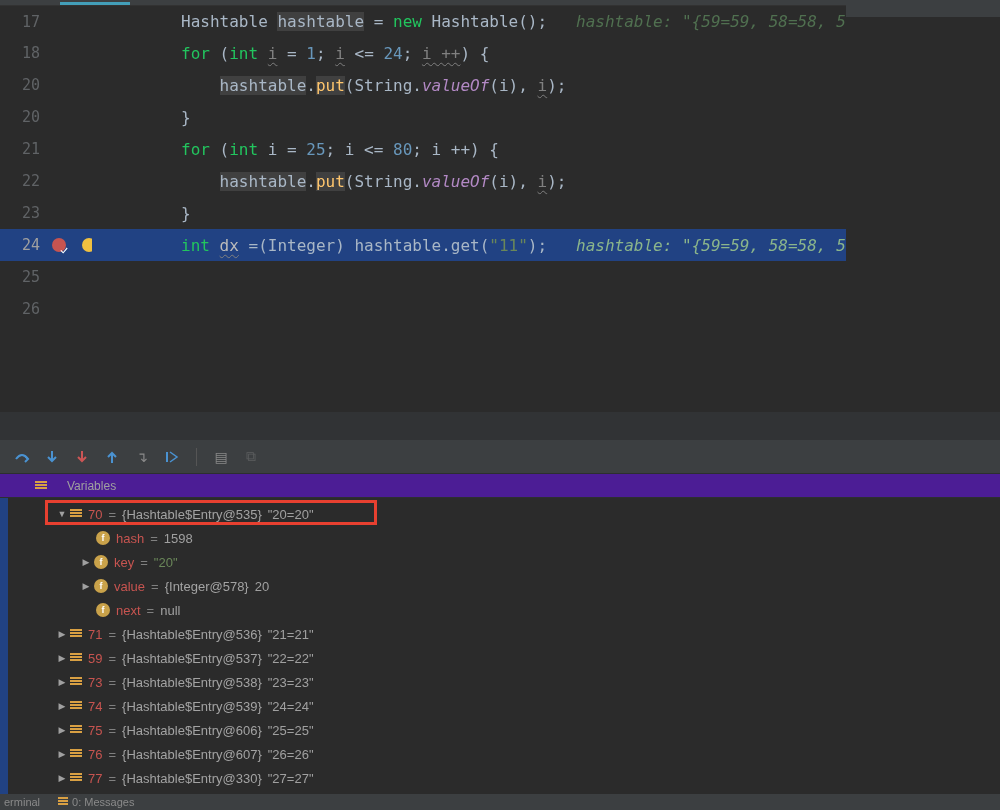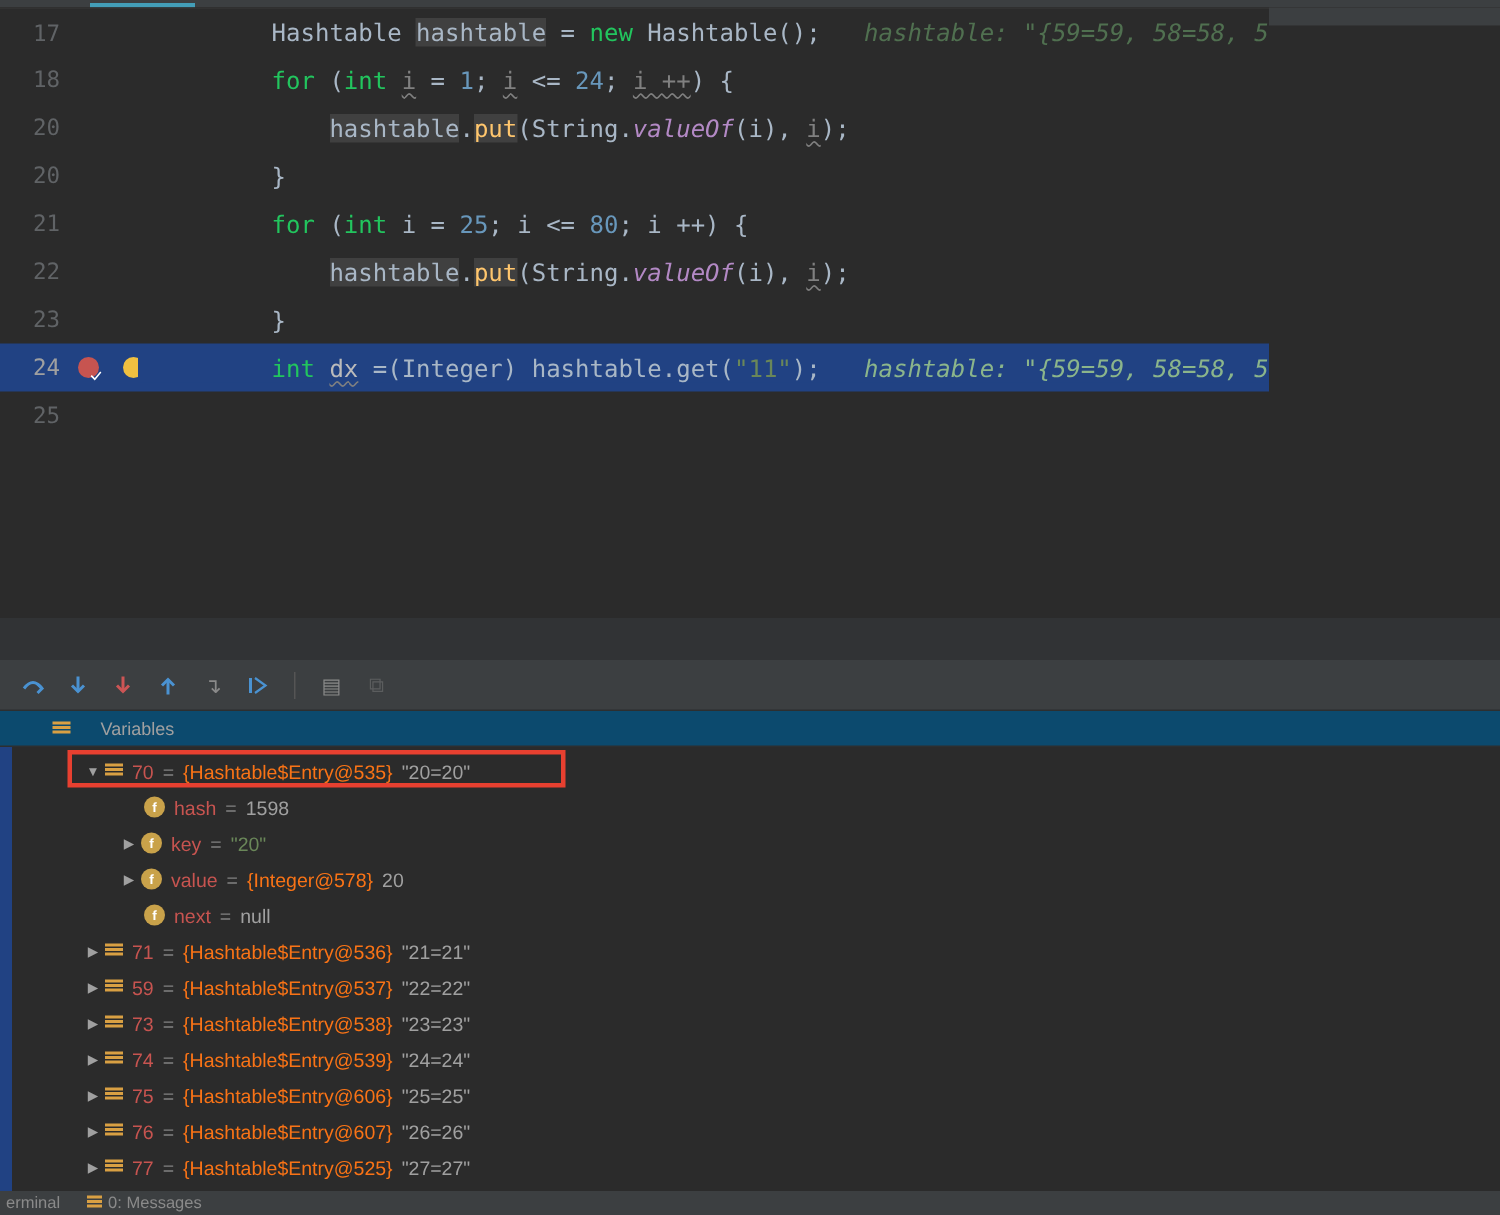--- a/index.html
+++ b/index.html
@@ -50,31 +50,31 @@
   .debug-panel { height:398px; background:#3c3f41; display:flex; flex-direction:column; }
   .debug-gap { height:28px; background:#313335; }
   .debug-toolbar { height:34px; background:#3c3f41; display:flex; align-items:center; padding-left:14px; gap:14px; border-bottom:1px solid #2d2f30; }
   .tb-ico { width:16px; height:16px; display:flex; align-items:center; justify-content:center; color:#8a8a8a; font-size:14px; cursor:pointer; }
   .step-over { color:#4a92d1; }
   .step-into { color:#4a92d1; }
   .force-into { color:#cc5555; }
   .step-out { color:#4a92d1; }
   .sep { width:1px; height:18px; background:#555; margin:0 2px; }
 
-  .vars-header { height:24px; display:flex; align-items:center; gap:20px; padding-left:2px; font-size:12px; color:#a0a0a0; border-bottom:1px solid #2d2f30; background:#0c4a6e; }
+  .vars-header { height:24px; display:flex; align-items:center; gap:20px; padding-left:2px; font-size:12px; color:#a0a0a0; border-bottom:1px solid #2d2f30; background:#4c1d95; }
   .vars-body { flex:1; background:#2b2b2b; overflow:auto; padding-top:4px; position:relative; }
   .vars-left-gutter { width:8px; height:100%; background:#214283; position:absolute; left:0; top:0; }
   .var-row { display:flex; align-items:center; height:24px; font-size:13px; font-family:"Segoe UI",Arial,sans-serif; gap:2px; }
   .disclosure { width:12px; height:12px; display:flex; align-items:center; justify-content:center; color:#a0a0a0; cursor:pointer; font-size:9px; }
   .stack-ico { width:12px; height:10px; display:inline-flex; flex-direction:column; gap:1px; }
   .stack-ico span { display:block; height:2px; background:#d9a043; }
   .field-ico { width:14px; height:14px; border-radius:50%; background:#c9a24a; display:flex; align-items:center; justify-content:center; font-size:9px; color:#fff; font-weight:bold; }
   .vname { color:#c75450; }
   .veq { color:#808080; margin:0 4px; }
-  .vref { color:#f97316; }
+  .vref { color:#a3a3a3; }
   .vval { color:#a0a0a0; }
   .vstr { color:#6a8759; }
   .redbox { position:absolute; border:3px solid #e74030; pointer-events:none; }
   .status-bar { height:16px; background:#3c3f41; display:flex; align-items:center; font-size:11px; color:#8a8a8a; padding-left:4px; gap:18px; }
   .status-bar .s-item { display:flex; align-items:center; gap:4px; }
 </style>
 </head>
 <body>
 
 <div class="root">
@@ -136,20 +136,25 @@
             <span class="bulb-icon"></span>
           </div>
           <div class="code-text">        <span class="k">int</span><span> </span><span class="unused" style="color:#bbb;">dx</span><span> =(Integer) hashtable.get(</span><span class="str">"11"</span><span>);</span>   <span class="hint" style="color:#8bb58b;">hashtable: </span><span class="hint" style="color:#8bb58b;">"{59=59, 58=58, 5</span></div>
         </div>
 
         <div class="code-line-group">
           <div class="gutter-num">25</div>
           <div class="gutter-icons"></div>
           <div class="code-text"></div>
         </div>
+        <div class="code-line-group">
+          <div class="gutter-num">26</div>
+          <div class="gutter-icons"></div>
+          <div class="code-text"></div>
+        </div>
       </div>
 
       <div class="bottom-scroll-track">
         <div class="bottom-scroll-thumb"></div>
       </div>
 
       <div class="crumb-bar">
         <span class="crumb-active">test</span>
         <span>›</span>
         <span>main()</span>
@@ -330,21 +335,21 @@
       </div>
       <div class="var-row" style="padding-left:56px;">
         <span class="disclosure">▶</span>
         <span class="stack-ico">
             <span></span>
             <span></span>
             <span></span>
           </span>
         <span class="vname" style="margin-left:4px;">77</span>
         <span class="veq">=</span>
-        <span class="vref">{Hashtable$Entry@525}</span>
+        <span class="vref">{Hashtable$Entry@330}</span>
         <span class="vval" style="margin-left:4px;">"27=27"</span>
       </div>
     </div>
 
     <div class="status-bar">
       <span class="s-item">
           <span>erminal</span>
         </span>
       <span class="s-item">
         <span class="stack-ico" style="width:10px;">

